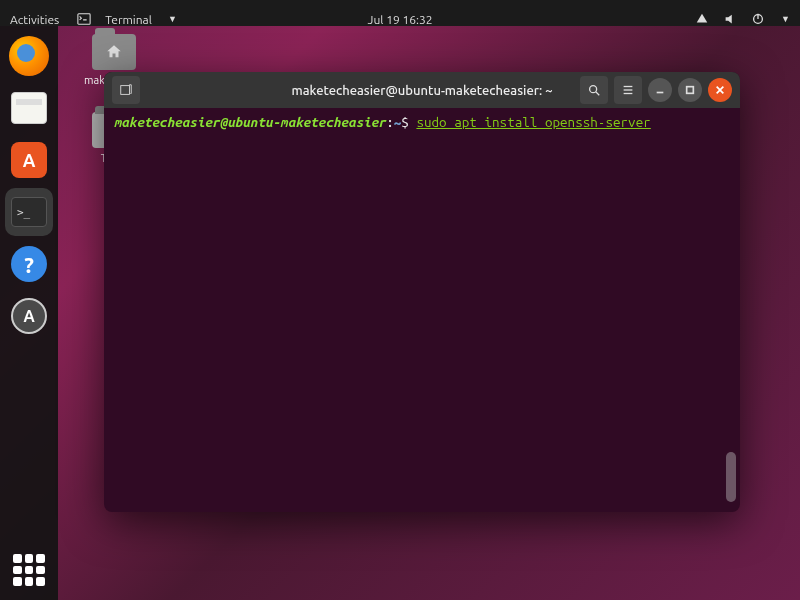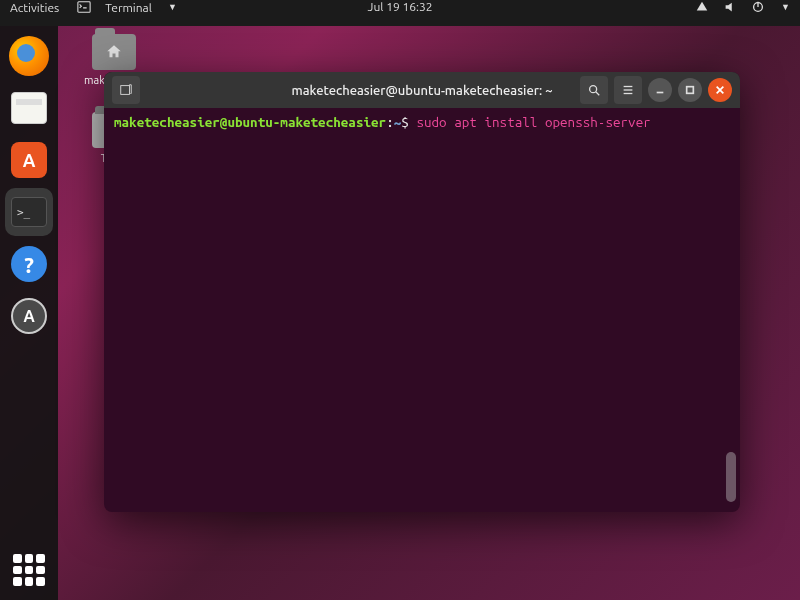--- a/index.html
+++ b/index.html
@@ -10,21 +10,21 @@
   overflow: hidden;
   color: #ddd;
   position: relative;
 }
 
 
 .topbar {
   position: absolute; top: 0; left: 0; right: 0;
   height: 26px;
   background: #1b1b1b;
-  display: flex; align-items: flex-start;
+  display: flex; align-items: flex-end;
   color: #ddd; font-size: 12px;
   padding: 0 10px;
 }
 .topbar .left { display: flex; align-items: center; gap: 18px; }
 .topbar .center { position: absolute; left: 50%; transform: translateX(-50%); }
 .topbar .right { margin-left: auto; display: flex; align-items: center; gap: 14px; }
 .topbar .appmenu { display: flex; align-items: center; gap: 14px; }
 .topbar svg { width: 14px; height: 14px; fill: #ddd; }
 .dropdown-tri { font-size: 9px; margin-left: 2px; }
 
@@ -117,25 +117,25 @@
 .win-btn.close svg { stroke:#fff; }
 
 .terminal-body {
   flex:1; padding: 6px 10px;
   font-family: "Ubuntu Mono", Consolas, monospace;
   font-size: 13.5px;
   color: #eee;
   overflow: hidden;
   position: relative;
 }
-.prompt-user { color:#8ae234; font-weight:bold; }
+.prompt-user { color:#8ae234; font-weight:bold;font-style:italic; }
 .prompt-colon { color:#eee; }
 .prompt-path { color:#729fcf; font-weight:bold; }
 .prompt-dollar { color:#eee; }
-.cmd { color:#ec4899; }
+.cmd { color:#84cc16;text-decoration:underline; }
 
 .scrollbar-hint {
   position:absolute; right:4px; bottom:10px;
   width:10px; height:50px;
   background: rgba(200,200,200,0.4);
   border-radius:5px;
 }
 </style>
 </head>
 <body>

